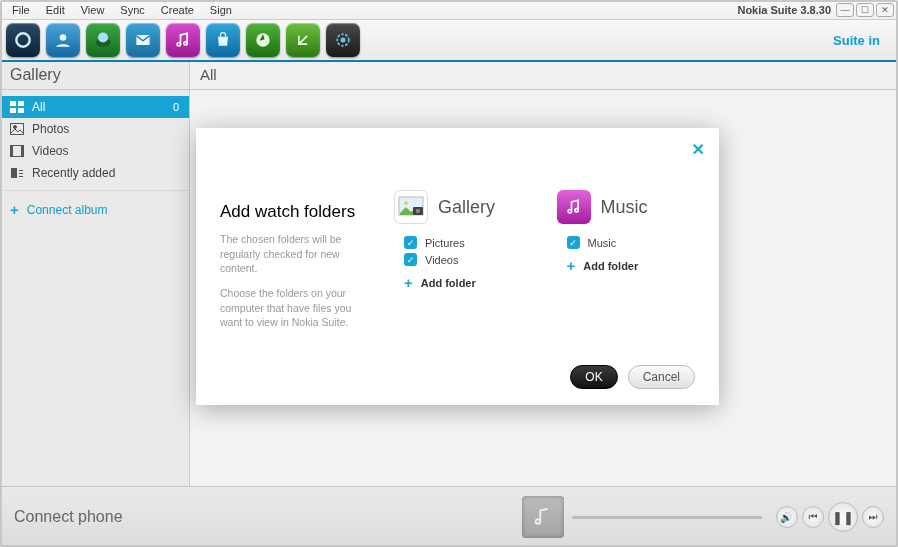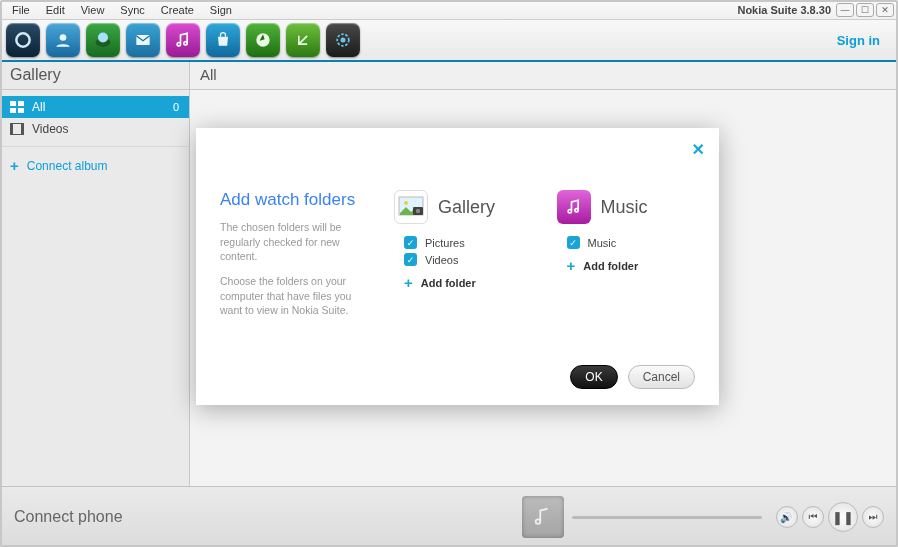--- a/index.html
+++ b/index.html
@@ -43,21 +43,21 @@
   .progress { width: 190px; height: 3px; background: #bbb; border-radius: 2px; }
   .pctrl { display: flex; align-items: center; gap: 4px; margin-left: 6px; }
   .pbtn { width: 22px; height: 22px; border-radius: 11px; background: radial-gradient(#fdfdfd,#dedede); border: 1px solid #bbb; display: flex; align-items: center; justify-content: center; font-size: 10px; color: #555; }
   .pbtn.big { width: 30px; height: 30px; border-radius: 15px; font-size: 13px; }
 
   
   .modal { position: absolute; left: 196px; top: 128px; width: 523px; height: 277px; background: #fff; box-shadow: 0 4px 24px rgba(0,0,0,.3); padding: 18px 24px; }
   .modal-close { position: absolute; top: 12px; right: 14px; color: #1aa7da; font-size: 16px; font-weight: bold; cursor: pointer; }
   .modal-body { display: flex; gap: 24px; }
   .modal-left { width: 150px; }
-  .modal-title { font-size: 17px; color: #3b82f6; margin-top: 44px; margin-bottom: 10px; }
+  .modal-title { font-size: 17px; color: #000000; margin-top: 56px; margin-bottom: 10px; }
   .modal-desc { font-size: 10.5px; color: #999; line-height: 1.4; margin-bottom: 10px; }
   .modal-col { flex: 1; padding-top: 44px; }
   .col-head { display: flex; align-items: center; gap: 10px; margin-bottom: 12px; }
   .col-icon { width: 34px; height: 34px; border-radius: 6px; display: flex; align-items: center; justify-content: center; }
   .col-title { font-size: 18px; color: #555; }
   .chk-row { display: flex; align-items: center; gap: 8px; font-size: 11px; color: #444; margin: 4px 0 4px 10px; }
   .chk { width: 13px; height: 13px; border-radius: 3px; background: #18a5d6; display: inline-flex; align-items: center; justify-content: center; color: #fff; font-size: 9px; }
   .addf { display: flex; align-items: center; gap: 8px; font-size: 11px; font-weight: 600; color: #333; margin: 8px 0 0 10px; cursor: pointer; }
   .plus { color: #18a5d6; font-size: 15px; font-weight: bold; }
   .modal-footer { position: absolute; right: 24px; bottom: 16px; display: flex; gap: 10px; }
@@ -133,21 +133,21 @@
         <path d="M7 17l10-10M7 7v10h10" stroke="#eafbe4" stroke-width="2" fill="none"></path>
       </svg>
   </div>
   <div class="toolbar-icon" style="background:linear-gradient(#4a4a4a,#1a1a1a)">
     <svg viewBox="0 0 24 24" fill="none" stroke="#6ac4e6" stroke-width="2">
         <circle cx="12" cy="12" r="7" stroke-dasharray="3 2"></circle>
         <circle cx="12" cy="12" r="2" fill="#6ac4e6"></circle>
       </svg>
   </div>
   <span class="spacer"></span>
-  <span class="signin">Sign in</span>
+  <span class="signin">Suite in</span>
 </div>
 
 <div class="section-row">
   <div class="section-left">Gallery</div>
   <div class="section-right">All</div>
 </div>
 
 <div class="main">
   <div class="sidebar">
     <div class="side-item active">
@@ -159,25 +159,46 @@
             <rect x="8" y="7" width="6" height="5"></rect>
           </svg>
         </span>
       <span>All</span>
       <span class="count">0</span>
     </div>
     <div class="side-item">
       <span class="side-icon">
           <svg viewBox="0 0 14 12" fill="none" stroke="#555">
             <rect x="0.5" y="0.5" width="13" height="11"></rect>
+            <circle cx="5" cy="4" r="1.5" fill="#555"></circle>
+            <path d="M1 10l4-4 3 3 2-2 3 3" stroke="#555"></path>
+          </svg>
+        </span>
+      <span>Photos</span>
+    </div>
+    <div class="side-item">
+      <span class="side-icon">
+          <svg viewBox="0 0 14 12" fill="none" stroke="#555">
+            <rect x="0.5" y="0.5" width="13" height="11"></rect>
             <rect x="0.5" y="0.5" width="2" height="11" fill="#555"></rect>
             <rect x="11.5" y="0.5" width="2" height="11" fill="#555"></rect>
           </svg>
         </span>
       <span>Videos</span>
+    </div>
+    <div class="side-item">
+      <span class="side-icon">
+          <svg viewBox="0 0 14 12" fill="#555">
+            <rect x="1" y="1" width="6" height="10"></rect>
+            <rect x="9" y="3" width="4" height="1"></rect>
+            <rect x="9" y="6" width="4" height="1"></rect>
+            <rect x="9" y="9" width="4" height="1"></rect>
+          </svg>
+        </span>
+      <span>Recently added</span>
     </div>
     <div class="create-album">
       <span class="plus">+</span>
       <span>Connect album</span>
     </div>
   </div>
   <div class="content"></div>
 </div>
 
 <div class="bottombar">

